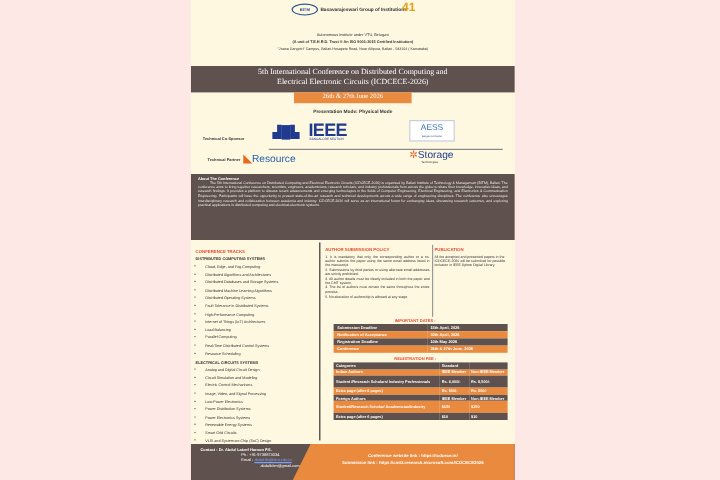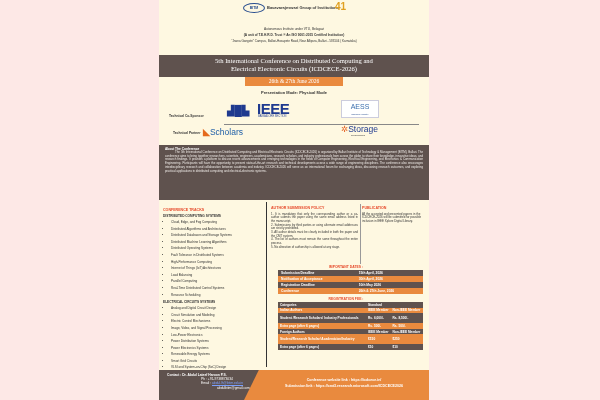--- a/index.html
+++ b/index.html
@@ -84,21 +84,21 @@
     <div class="bld">▟█▙</div>
     <div class="txt">IEEE</div>
     <div class="sec">BANGALORE SECTION</div>
   </div>
   <div class="aess">
     <div>AESS</div>
     <span>Bangalore Chapter</span>
   </div>
   <div class="divline"></div>
   <div class="partner-lbl">Technical Partner</div>
-  <div class="mathworks"><b>◣</b><span>Scholars</span></div>
+  <div class="mathworks"><b>◣</b><span>Resource</span></div>
   <div class="coreel"><span class="ico">✲</span><span>Storage</span><span class="sm">Technologies</span></div>
 
   <div class="about">
     <h4>About The Conference</h4>
     <p>The 5th International Conference on Distributed Computing and Electrical Electronic Circuits (ICDCECE-2026) is organized by Ballari Institute of Technology &amp; Management (BITM), Ballari. The conference aims to bring together researchers, scientists, engineers, academicians, research scholars, and industry professionals from across the globe to share their knowledge, innovative ideas, and research findings. It provides a platform to discuss recent advancements and emerging technologies in the fields of Computer Engineering, Electrical Engineering, and Electronics &amp; Communication Engineering. Participants will have the opportunity to present state-of-the-art research and technical developments across a wide range of engineering disciplines. The conference also encourages interdisciplinary research and collaboration between academia and industry. ICDCECE-2026 will serve as an international forum for exchanging ideas, discussing research outcomes, and exploring practical applications in distributed computing and electrical-electronic systems.</p>
   </div>
 
   <div class="left">
     <div class="sec-title">CONFERENCE TRACKS</div>
     <div class="sub-title">DISTRIBUTED COMPUTING SYSTEMS</div>

